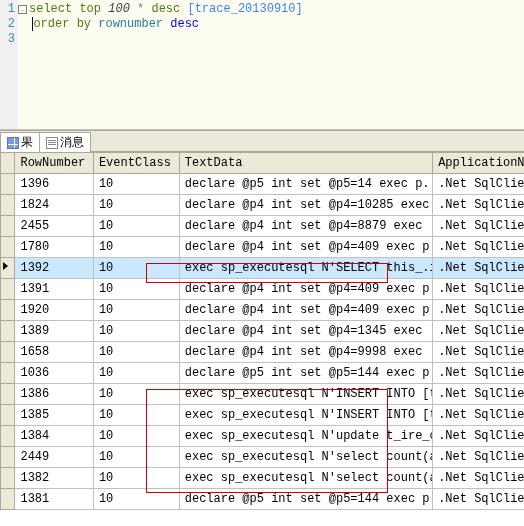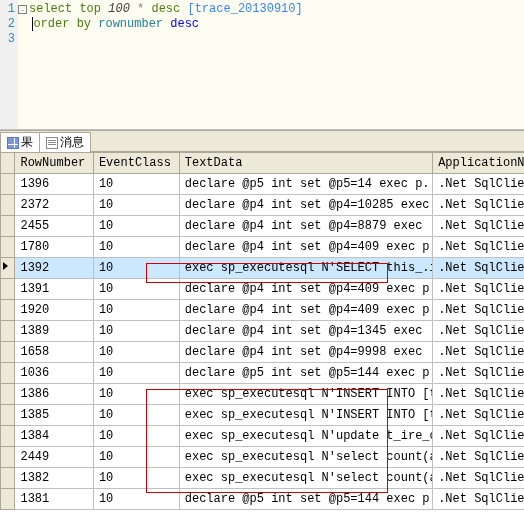--- a/index.html
+++ b/index.html
@@ -91,21 +91,21 @@
     <tbody id="grid-body">
         <tr>
           <td class="rowhdr"></td>
           <td class="col-rownum">1396</td>
           <td class="col-event">10</td>
           <td class="col-text">declare @p5 int  set @p5=14  exec p...</td>
           <td class="col-app">.Net SqlClient Data P</td>
         </tr>
         <tr>
           <td class="rowhdr"></td>
-          <td class="col-rownum">2372</td>
+          <td class="col-rownum">1824</td>
           <td class="col-event">10</td>
           <td class="col-text">declare @p4 int  set @p4=10285  exec...</td>
           <td class="col-app">.Net SqlClient Data P</td>
         </tr>
         <tr>
           <td class="rowhdr"></td>
           <td class="col-rownum">2455</td>
           <td class="col-event">10</td>
           <td class="col-text">declare @p4 int  set @p4=8879  exec ...</td>
           <td class="col-app">.Net SqlClient Data P</td>

